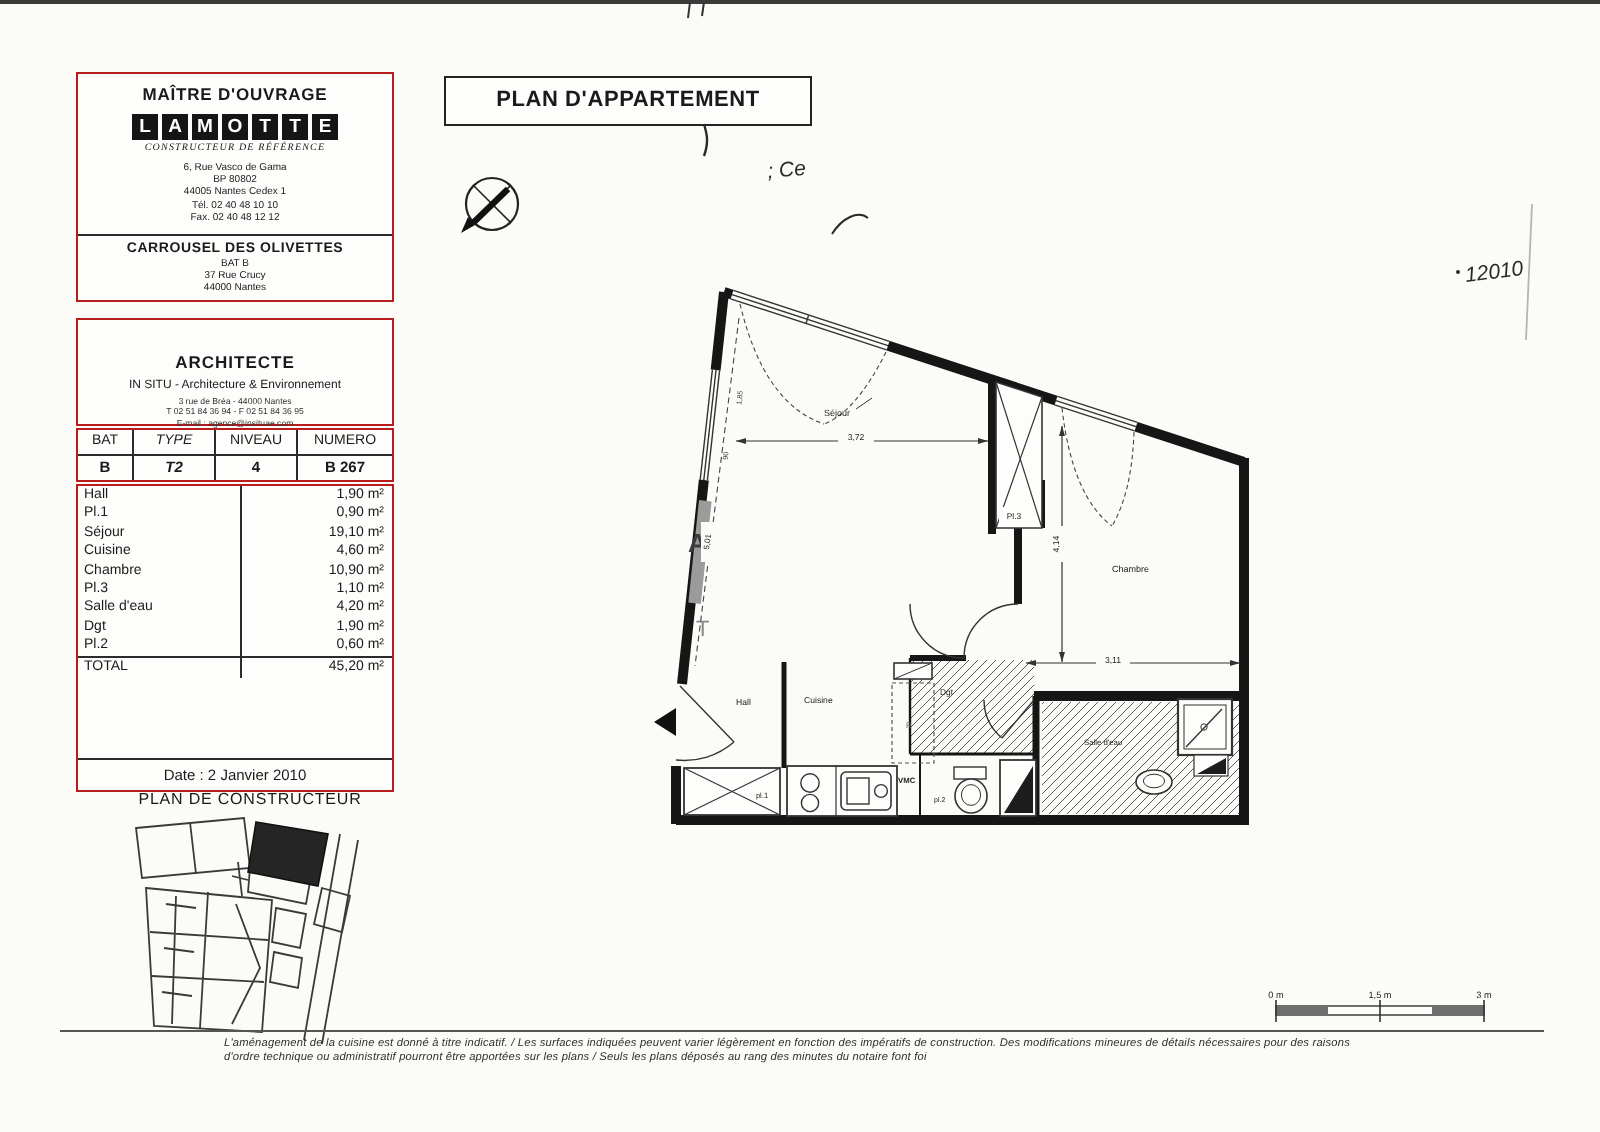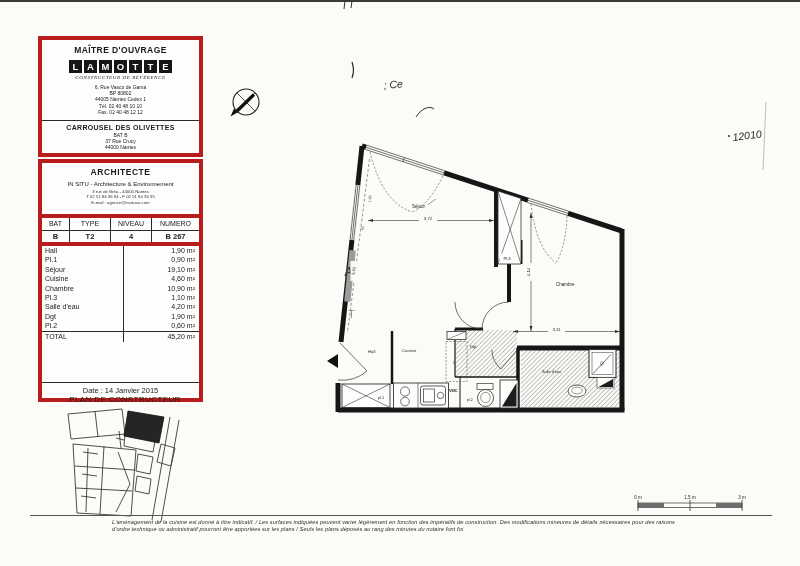--- a/index.html
+++ b/index.html
@@ -1,42 +1,42 @@
 <!DOCTYPE html>
 <html><head>
 <meta charset="utf-8">
 <style>
   html,body{margin:0;padding:0;background:#e8e8e6;}
   .sheet{position:relative;width:800px;height:566px;background:#fbfbf8;overflow:hidden;
          font-family:"Liberation Sans",sans-serif;color:#1a1a1a;}
   .abs{position:absolute;}
-  .box{position:absolute;border:4px solid #b91c1c;background:#fdfdfb;}
+  .box{position:absolute;border:1px solid #b91c1c;background:#fdfdfb;}
   .ctr{text-align:center;}
   
   .owner-title{font-size:8.5px;font-weight:bold;letter-spacing:.4px;margin-top:5px;}
   .logo-row{display:flex;justify-content:center;gap:2px;margin-top:5px;}
   .logo-cell{width:13px;height:13px;background:#151515;color:#fff;font-weight:bold;
              font-size:9.5px;line-height:13px;text-align:center;}
   .logo-tagline{font-family:"Liberation Serif",serif;font-style:italic;font-size:5px;
                 letter-spacing:.6px;margin-top:2px;color:#222;}
   .addr{font-size:5px;line-height:6.2px;margin-top:4px;color:#222;}
   .owner-divider{border-top:1px solid #2b2b2b;margin-top:5px;}
   .project-name{font-size:7px;letter-spacing:.3px;margin-top:3px;font-weight:600;}
   .project-lines{font-size:5px;line-height:6.2px;margin-top:1px;}
   
-  .arch-title{font-size:8.5px;font-weight:bold;letter-spacing:.5px;margin-top:4px;}
+  .arch-title{font-size:8.5px;font-weight:bold;letter-spacing:.5px;margin-top:16px;}
   .arch-firm{font-size:6px;margin-top:4px;}
   .arch-lines{font-size:4.3px;line-height:5.4px;margin-top:2px;color:#333;}
   
   .unit-table{display:flex;flex-direction:column;font-size:7px;}
   .unit-row{display:flex;height:12px;line-height:12px;}
   .unit-row.hdr{border-bottom:1px solid #2b2b2b;}
   .unit-cell{text-align:center;border-right:1px solid #2b2b2b;}
   .unit-cell:last-child{border-right:none;}
-  .uc1{width:27px;} .uc2{width:40px;} .uc3{width:40px;} .uc4{flex:1;}
+  .uc1{width:27px;} .uc2{width:40px;font-style:italic;} .uc3{width:40px;} .uc4{flex:1;}
   .unit-row.val{font-weight:bold;font-size:7.5px;}
   
   .room-row{display:flex;height:9.4px;line-height:9.4px;font-size:7px;}
   .room-label{flex:0 0 78px;border-right:1px solid #2b2b2b;padding-left:3px;}
   .room-area{flex:1;text-align:right;padding-right:4px;}
   .total-row{border-top:1px solid #2b2b2b;font-size:7px;height:10px;line-height:10px;}
   .date-row{position:absolute;left:0;right:0;bottom:0;height:15px;line-height:15px;
             border-top:1px solid #2b2b2b;text-align:center;font-size:7.5px;}
   .loc-title{font-size:8px;letter-spacing:.4px;}
   
@@ -143,21 +143,21 @@
         <div class="room-area">1,90 m²</div>
       </div>
     <div class="room-row">
         <div class="room-label">Pl.2</div>
         <div class="room-area">0,60 m²</div>
       </div>
     <div class="room-row total-row">
         <div class="room-label">TOTAL</div>
         <div class="room-area">45,20 m²</div>
       </div>
-    <div class="date-row">Date : 14 Janvier 2015</div>
+    <div class="date-row">Date : 2 Janvier 2010</div>
   </div>
 
   <div class="abs ctr loc-title" style="left:40px;top:395px;width:170px;">PLAN DE CONSTRUCTEUR</div>
   <svg style="left:58px;top:404px;" width="150" height="122" viewBox="0 0 150 122">
     <g stroke="#3a3a3a" stroke-width="0.9" fill="none">
       <path d="M10,10 L64,5 L67,30 L13,35 Z"></path>
       <path d="M37,7 L40,33"></path>
       <path d="M67,30 L97,37 L95,48 L66,42 Z"></path>
       <path d="M58,34 L66,36 M61,27 L63,44"></path>
       <path d="M112,13 L94,116"></path>
@@ -166,20 +166,21 @@
       <path d="M15,40 L78,46 L73,112 L19,109 Z"></path>
       <path d="M17,62 L76,66 M18,84 L74,87 M46,42 L42,110 M30,44 L28,108"></path>
       <path d="M60,48 L72,80 L58,108"></path>
       <path d="M80,50 L95,53 L92,70 L78,67 Z"></path>
       <path d="M79,72 L93,75 L91,90 L77,87 Z"></path>
       <path d="M25,48 L40,50 M24,70 L39,72 M23,92 L38,94"></path>
     </g>
     <polygon points="70,7 106,13 101,39 66,32" fill="#252525" stroke="#111" stroke-width="0.8"></polygon>
   </svg>
 
+  <div class="title-box">PLAN D'APPARTEMENT</div>
 
   <svg style="left:224px;top:82px;" width="44" height="44" viewBox="0 0 44 44">
     <circle cx="22" cy="20" r="13" fill="none" stroke="#222" stroke-width="1.1"></circle>
     <line x1="13" y1="11" x2="31" y2="29" stroke="#222" stroke-width="0.8"></line>
     <line x1="31" y1="11" x2="13" y2="29" stroke="#222" stroke-width="0.8"></line>
     <line x1="30" y1="12.5" x2="12.5" y2="29.5" stroke="#111" stroke-width="3.2"></line>
     <polygon points="6.5,34.5 13.5,30.5 10,26.5" fill="#111"></polygon>
   </svg>
 
   <svg style="left:318px;top:126px;" width="334" height="304" viewBox="318 126 334 304">

